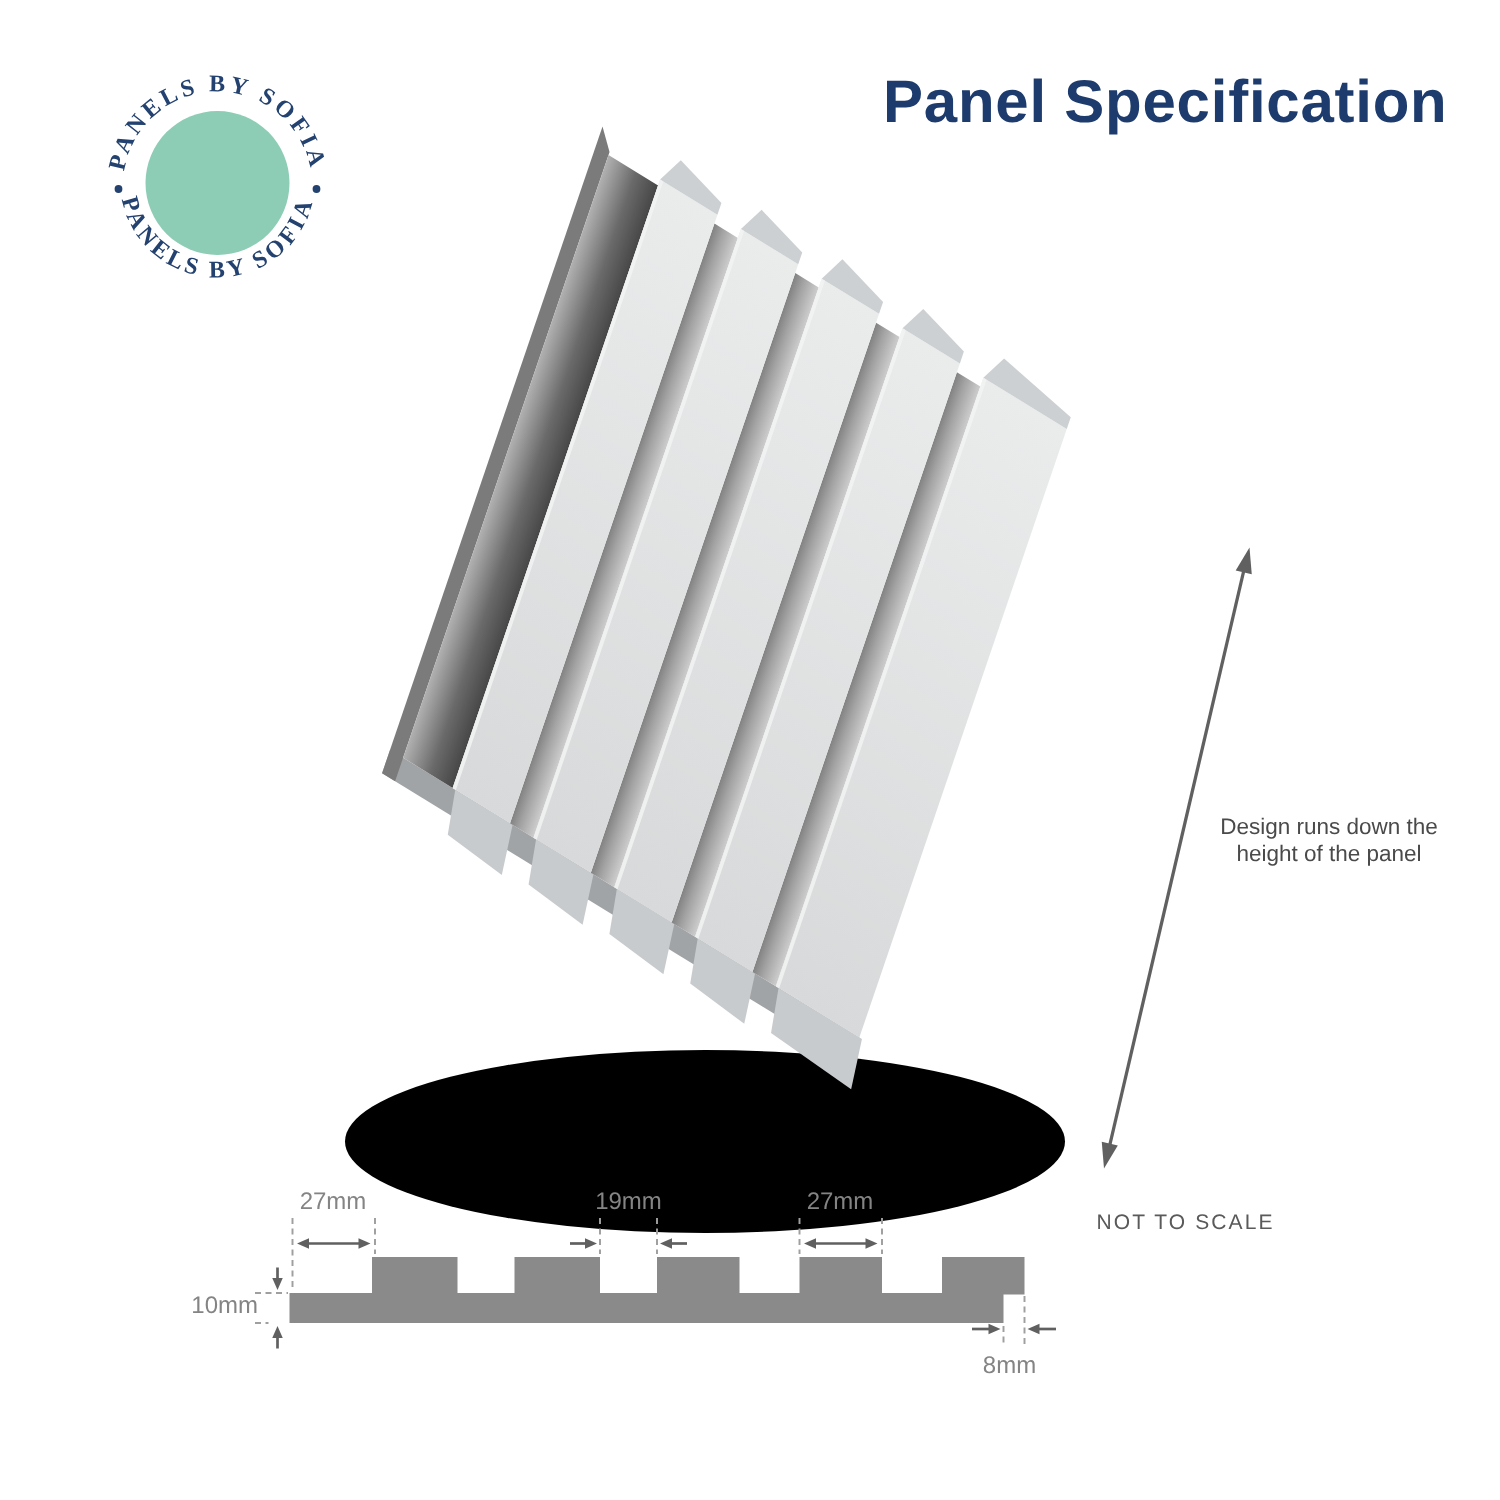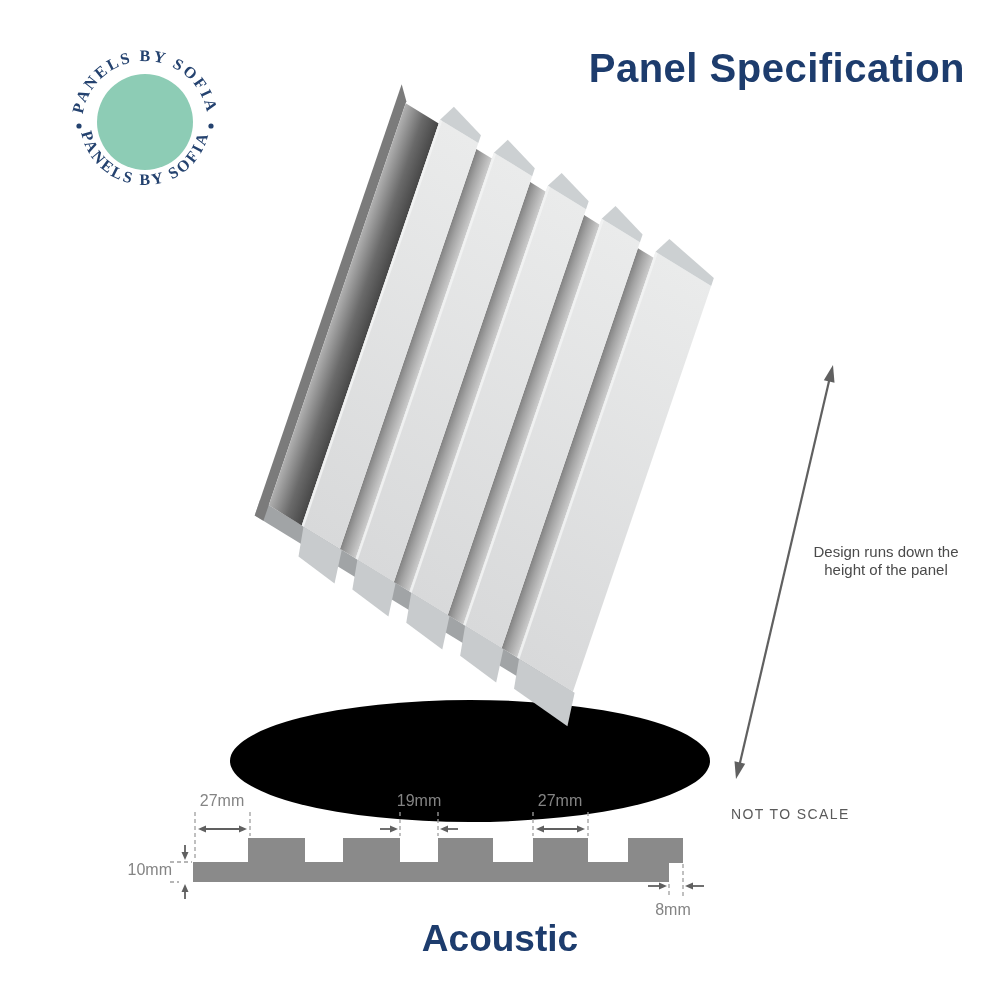--- a/index.html
+++ b/index.html
@@ -146,15 +146,14 @@
       <text class="dimlabel" x="419" y="806" text-anchor="middle">19mm</text>
       <text class="dimlabel" x="560" y="806" text-anchor="middle">27mm</text>
       <text class="dimlabel" x="172" y="875" text-anchor="end">10mm</text>
       <text class="dimlabel" x="673" y="915" text-anchor="middle">8mm</text>
     </g>
   </svg>
 
   <div class="abs title">Panel Specification</div>
   <div class="abs design-note">Design runs down the height of the panel</div>
   <div class="abs scale-note">NOT TO SCALE</div>
-  <div class="abs product">Acoustic</div>
 
 </div>
 
 </body></html>

